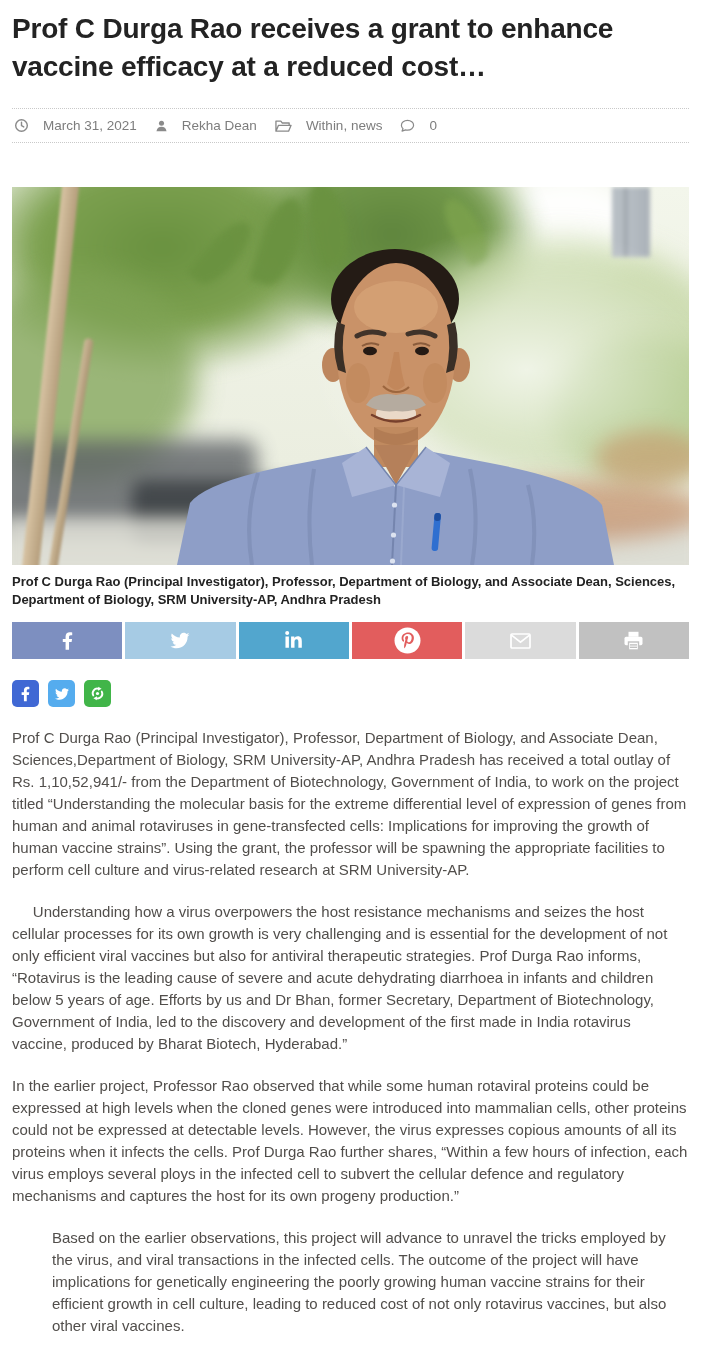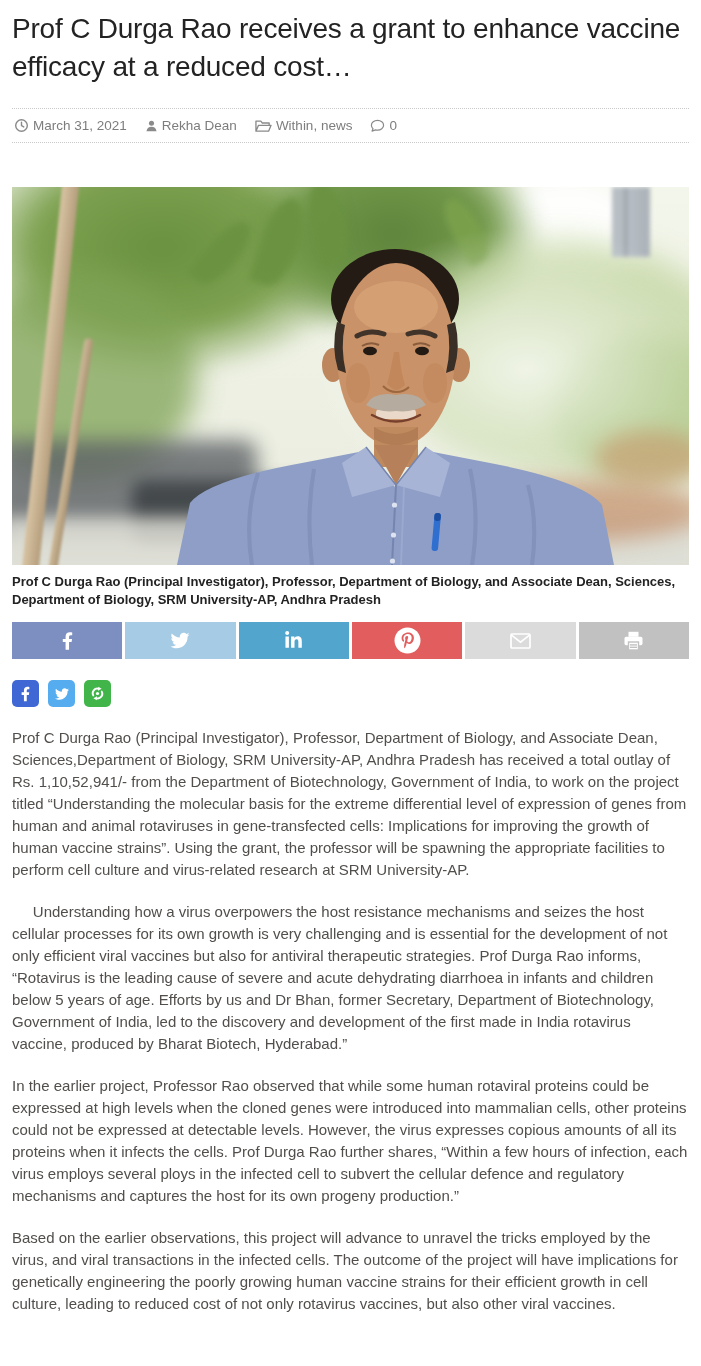--- a/index.html
+++ b/index.html
@@ -8,36 +8,36 @@
     box-sizing:border-box;
     padding:0 12px;
     background:#fff;
     font-family:"Liberation Sans", sans-serif;
     color:#514e4b;
   }
   h1.title{
     margin:10px 0 22px;
     font-size:28px;
     line-height:38px;
-    font-weight:400;
+    font-weight:700;
     color:#232323;
     letter-spacing:-0.2px;
   }
   .meta{
     border-top:1px dotted #c9c9c9;
     border-bottom:1px dotted #c9c9c9;
     padding:9px 2px;
     display:flex;
     align-items:center;
     gap:18px;
     font-size:13.5px;
     color:#7d7d7d;
     margin-bottom:44px;
   }
-  .meta-item{display:inline-flex;align-items:center;gap:4px;color:#7d7d7d;text-decoration:none;}
+  .meta-item{display:inline-flex;align-items:center;gap:14px;color:#7d7d7d;text-decoration:none;}
   .meta-item svg{display:block;}
 
   figure{margin:0;}
   .photo{
     position:relative;width:677px;height:378px;overflow:hidden;
     background:linear-gradient(180deg,#f3f6eb 0%,#eef1e4 45%,#e8ebdc 100%);
   }
   .blob{position:absolute;border-radius:50%;}
   .fol-a{left:-60px;top:-70px;width:420px;height:260px;background:radial-gradient(closest-side,#69913f,#7da150 60%,rgba(125,161,80,0));filter:blur(8px);}
   .fol-b{left:230px;top:-60px;width:300px;height:215px;background:radial-gradient(closest-side,#577f33,#6d9544 65%,rgba(109,149,68,0));filter:blur(9px);opacity:.95;}
@@ -73,21 +73,21 @@
   .share-bar{display:flex;gap:3px;margin-top:14px;}
   .share-btn{flex:1;height:37px;display:flex;align-items:center;justify-content:center;cursor:pointer;text-decoration:none;}
   .share-btn svg{display:block;}
 
   .mini-share{display:flex;gap:9px;margin-top:21px;}
   .mini-btn{width:27px;height:27px;border-radius:5px;display:flex;align-items:center;justify-content:center;cursor:pointer;text-decoration:none;}
   .mini-btn svg{display:block;}
 
   .content{margin-top:20px;font-size:15px;line-height:22px;color:#514e4b;}
   .content p{margin:0 0 20px;white-space:pre-wrap;}
-  .content p:last-child{margin-bottom:0;}
+  .content p:last-child{margin-bottom:0;margin-left:40px;}
 </style>
 </head>
 <body>
 
 <div class="page">
 
   <h1 class="title">Prof C Durga Rao receives a grant to enhance vaccine efficacy at a reduced cost…</h1>
 
   <div class="meta">
     <span class="meta-item">

